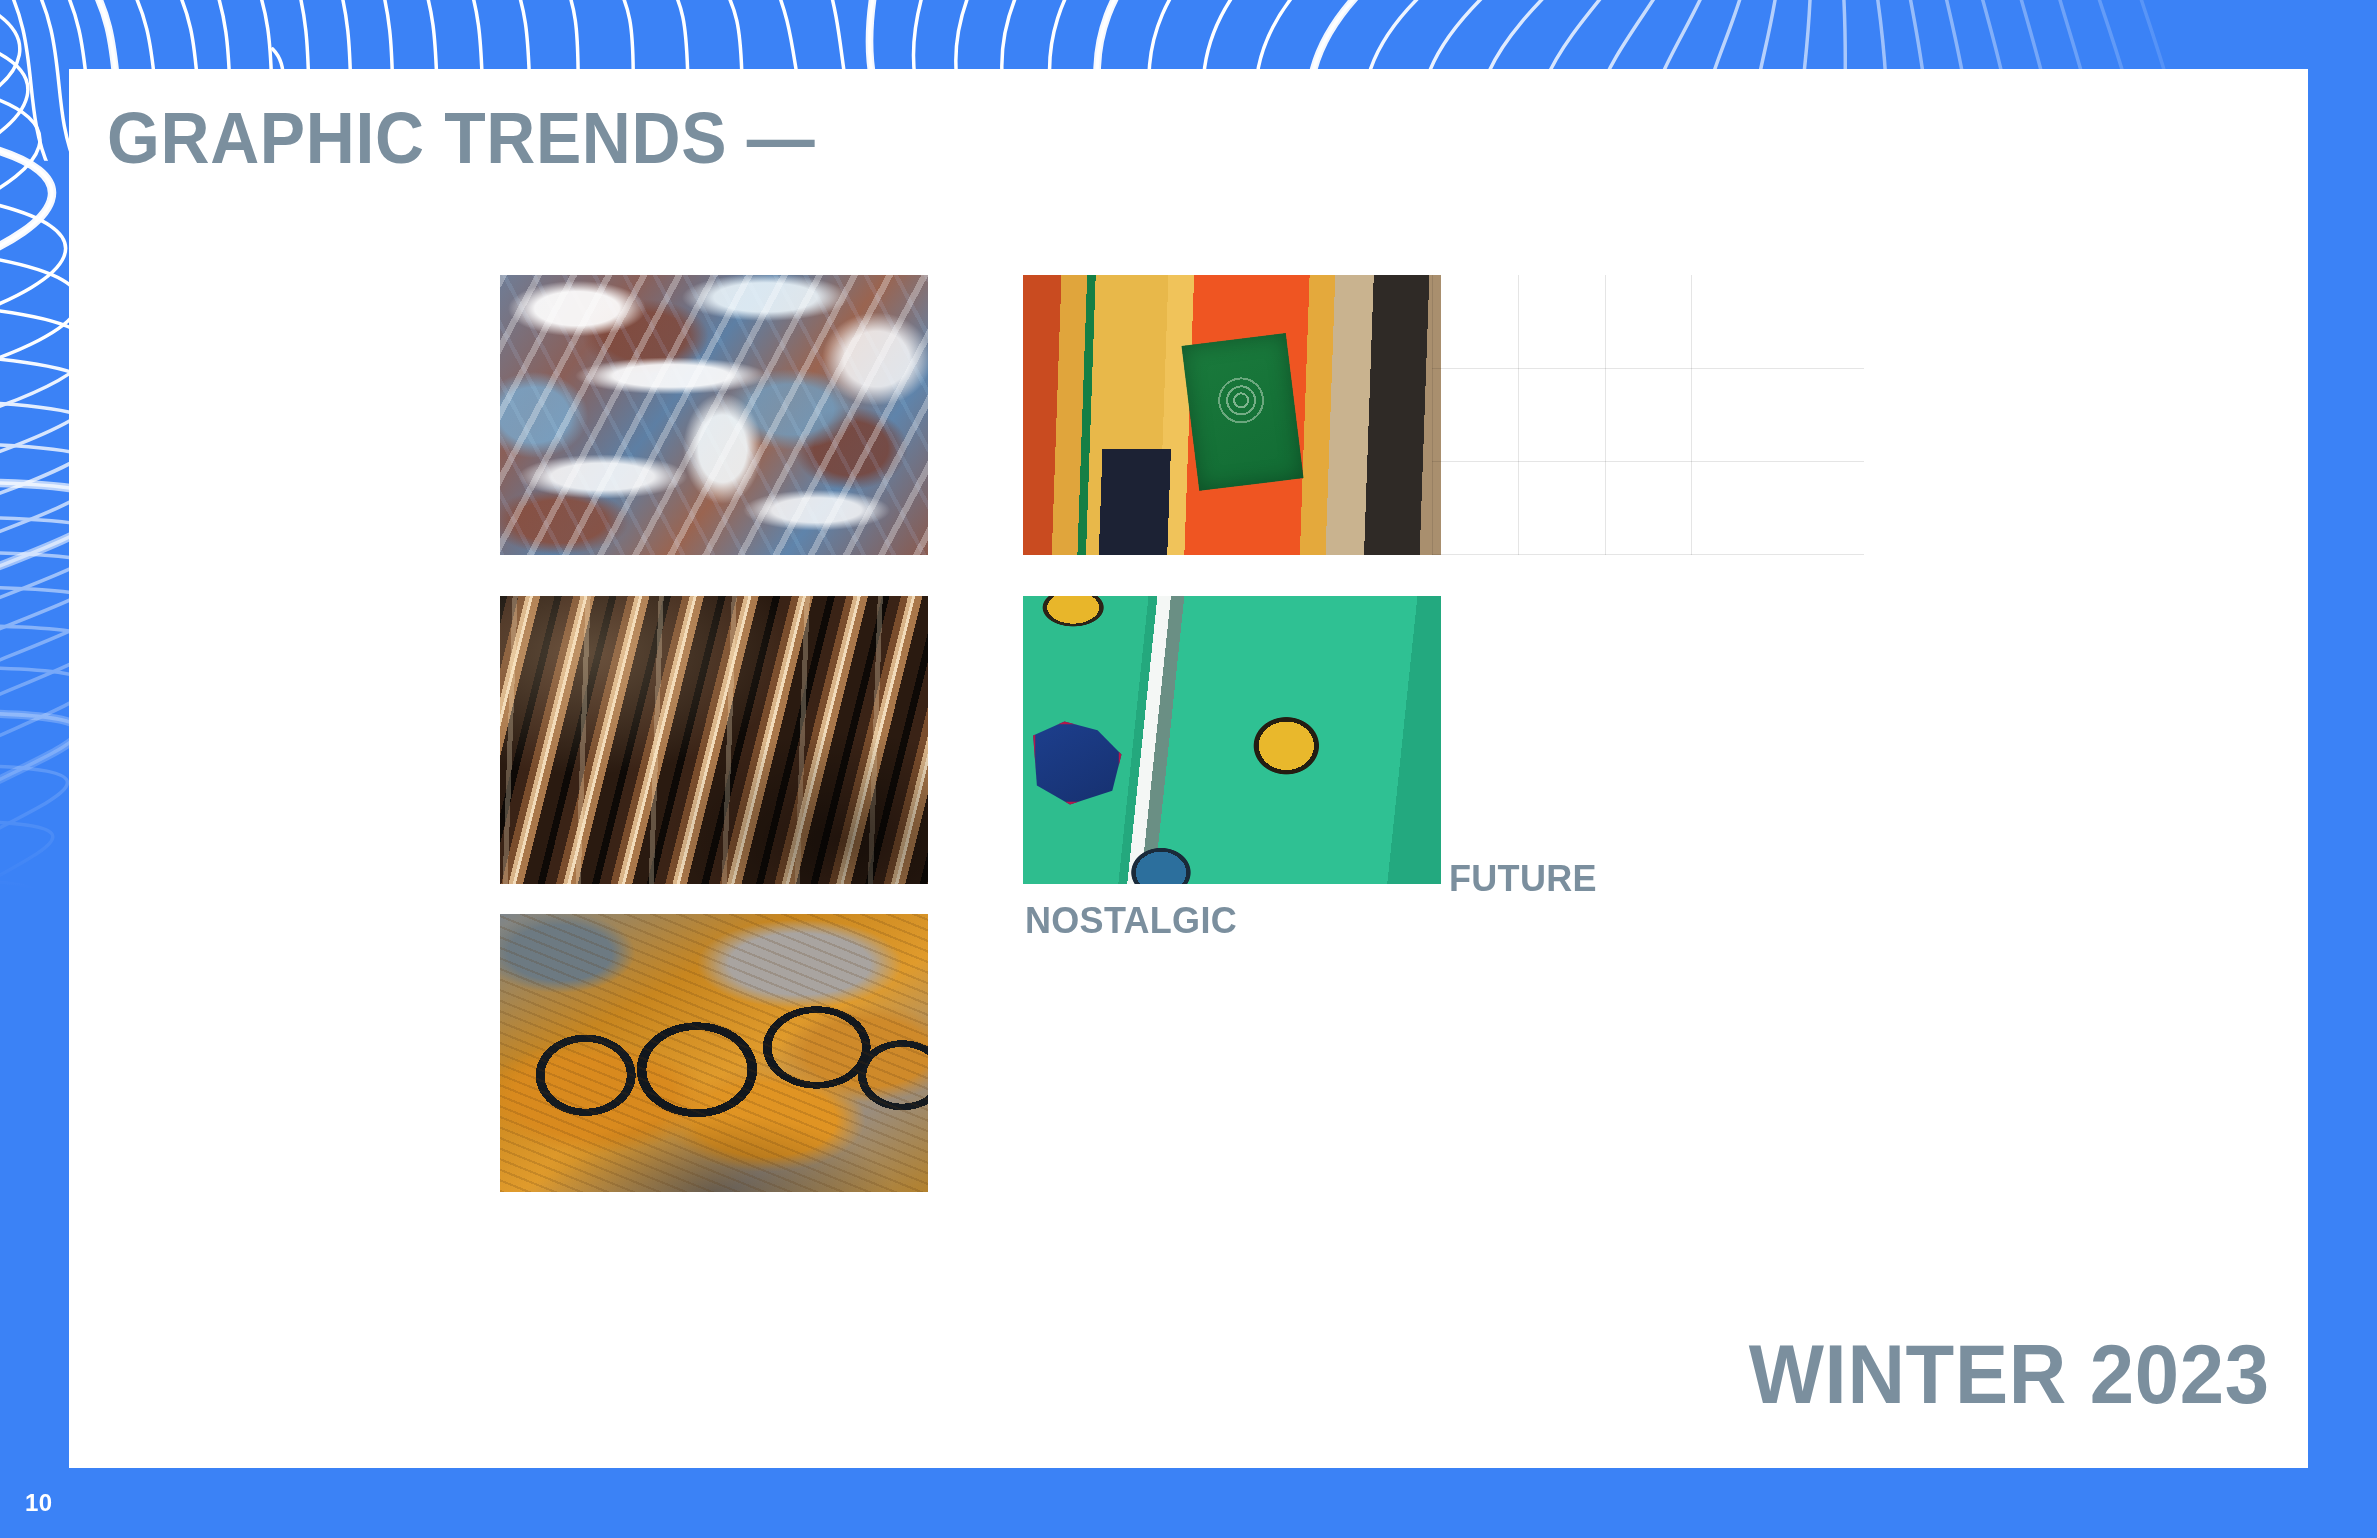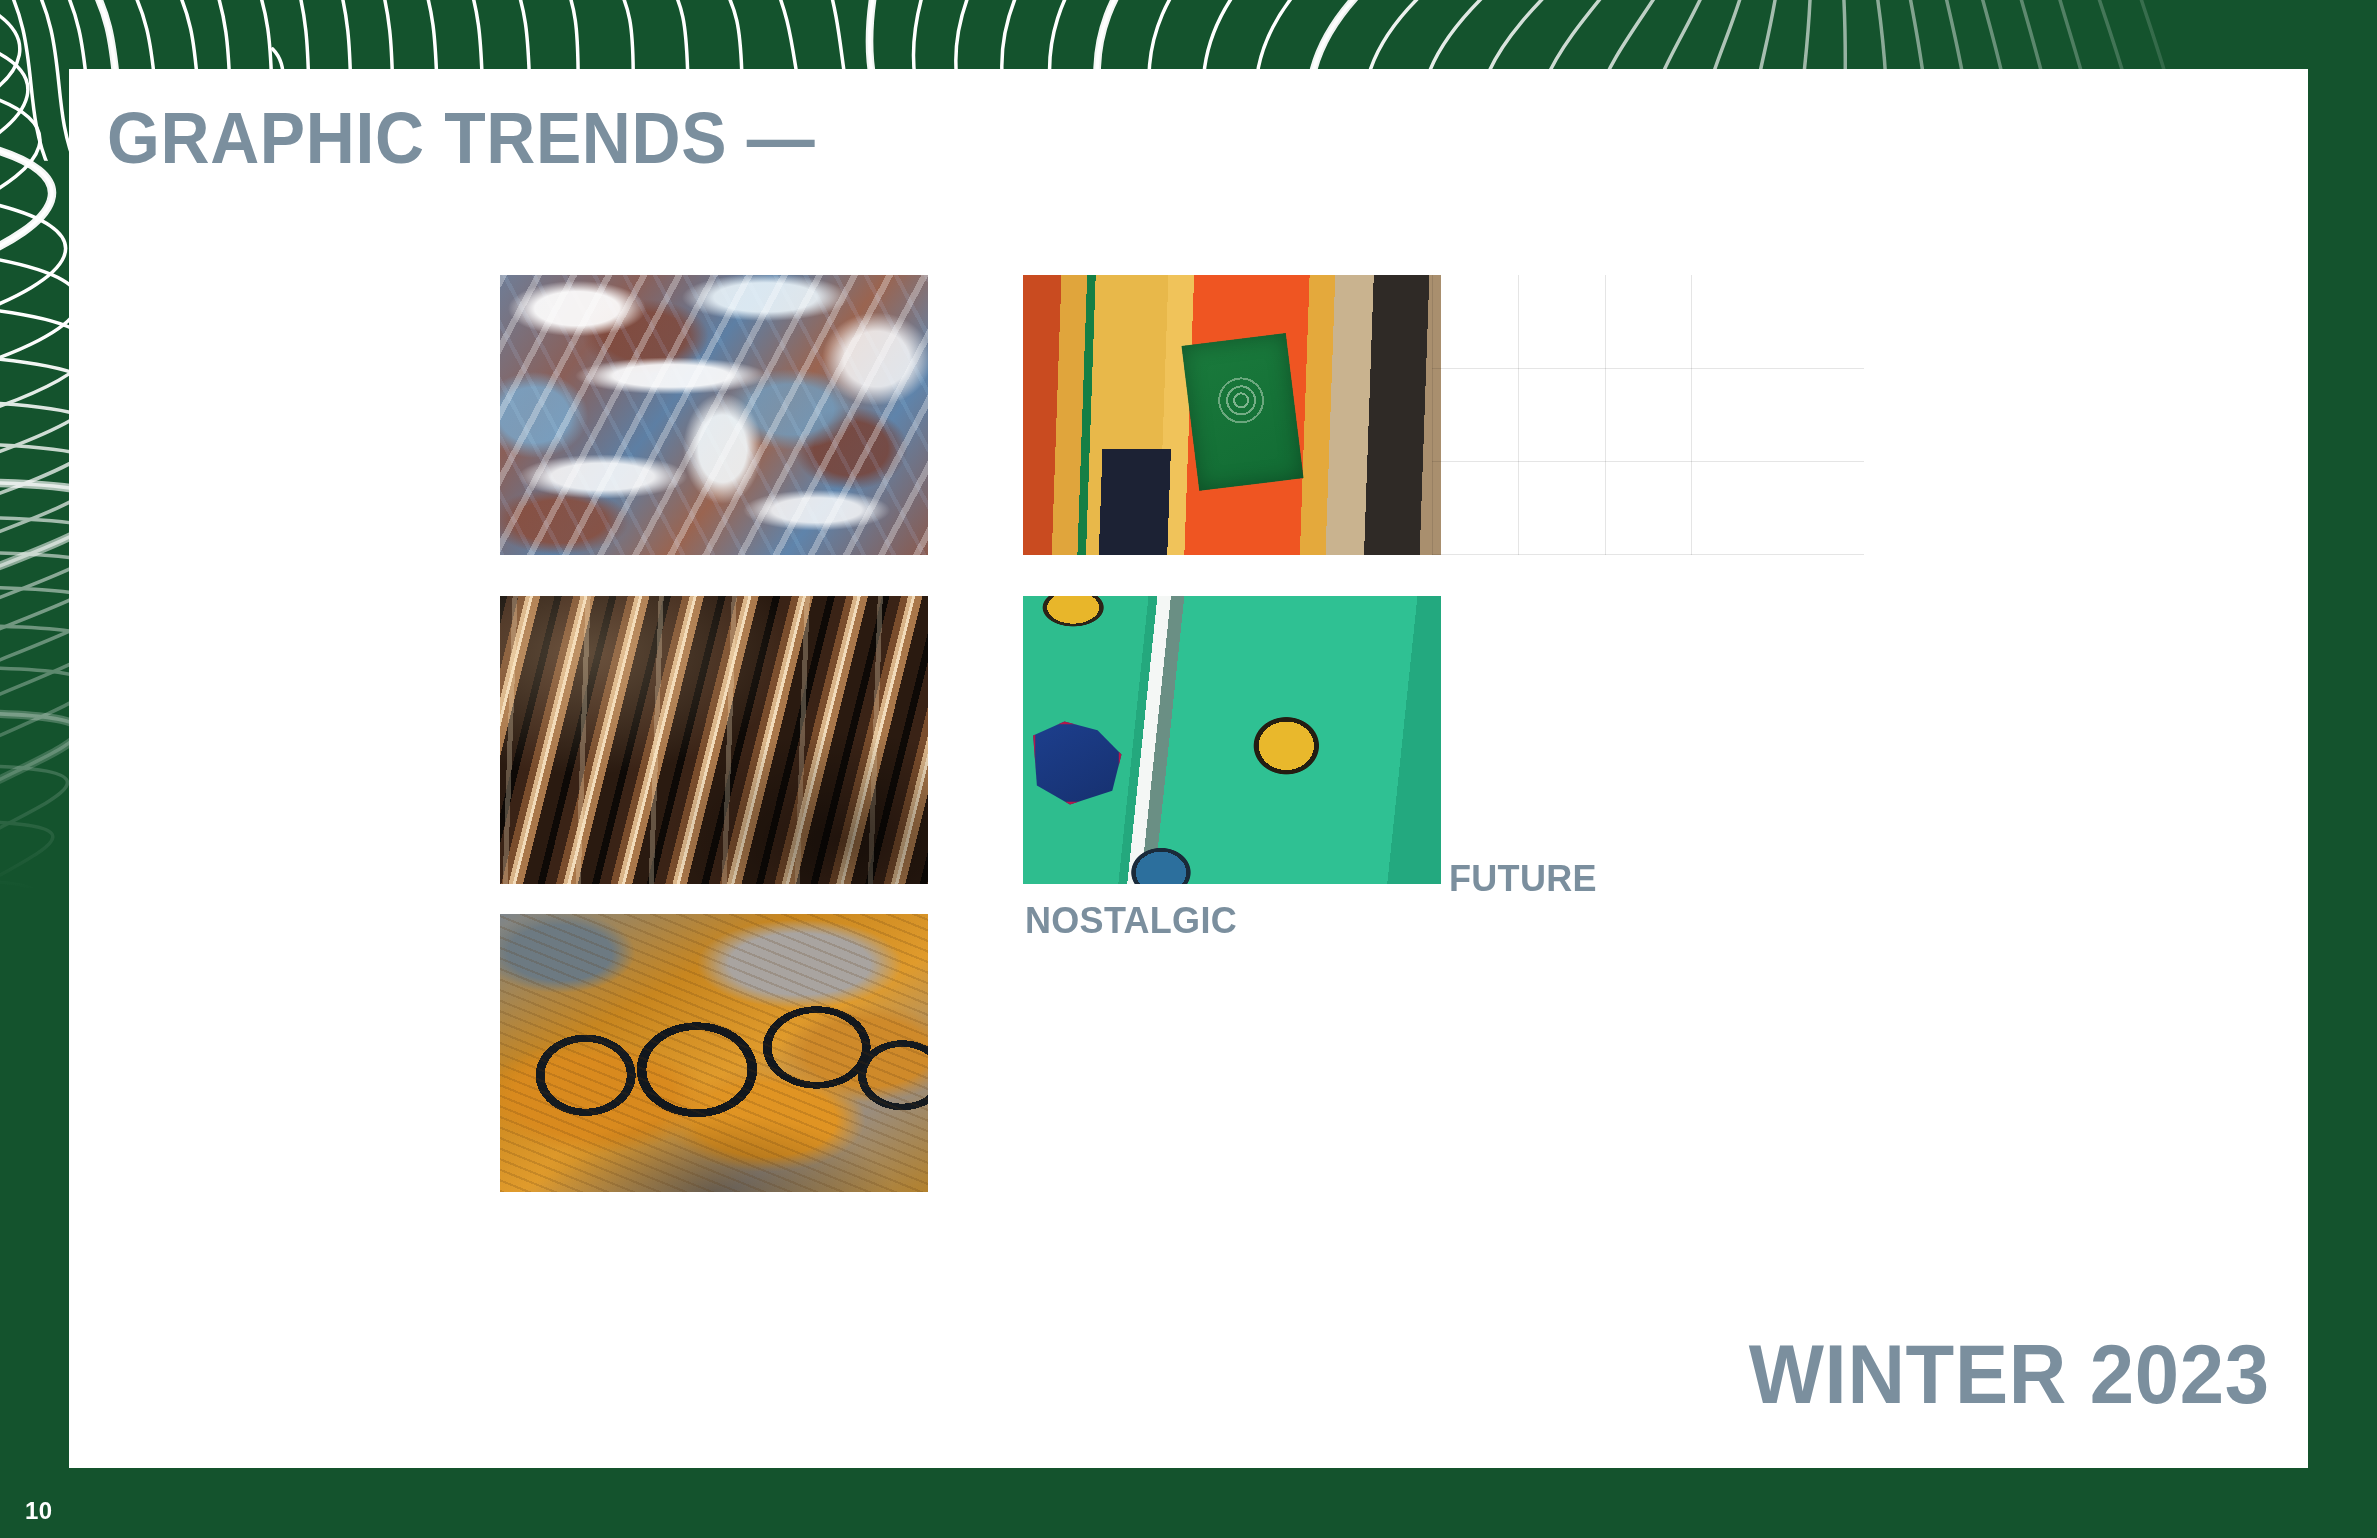--- a/index.html
+++ b/index.html
@@ -5,21 +5,21 @@
   html,body{margin:0;padding:0;}
   body{
     width:2377px;height:1538px;
     background:#7b8f9e;
     font-family:"Liberation Sans", sans-serif;
     overflow:hidden;
     position:relative;
   }
 
   
-  #slide-root{position:absolute;inset:0;background:#14532d;overflow:hidden;padding-left:43px;}
+  #slide-root{position:absolute;inset:0;background:#3b82f6;overflow:hidden;padding-left:43px;}
   #topo-svg{position:absolute;left:0;top:0;width:2377px;height:1538px;}
 
   
   #content-card{
     position:absolute;
     left:69px;top:69px;
     width:2239px;height:1399px;
     background:#ffffff;
   }
 
@@ -74,21 +74,21 @@
     font-size:83px;
     letter-spacing:0.7px;
     white-space:nowrap;
     transform:scaleX(0.96);
     transform-origin:right center;
   }
 
   
   #page-number{
     position:absolute;
-    left:25px;bottom:13px;
+    left:25px;bottom:21px;
     color:#ffffff;
     font-weight:bold;
     font-size:24px;
     letter-spacing:0.3px;
   }
 
   
 
   
   .img-braided{

